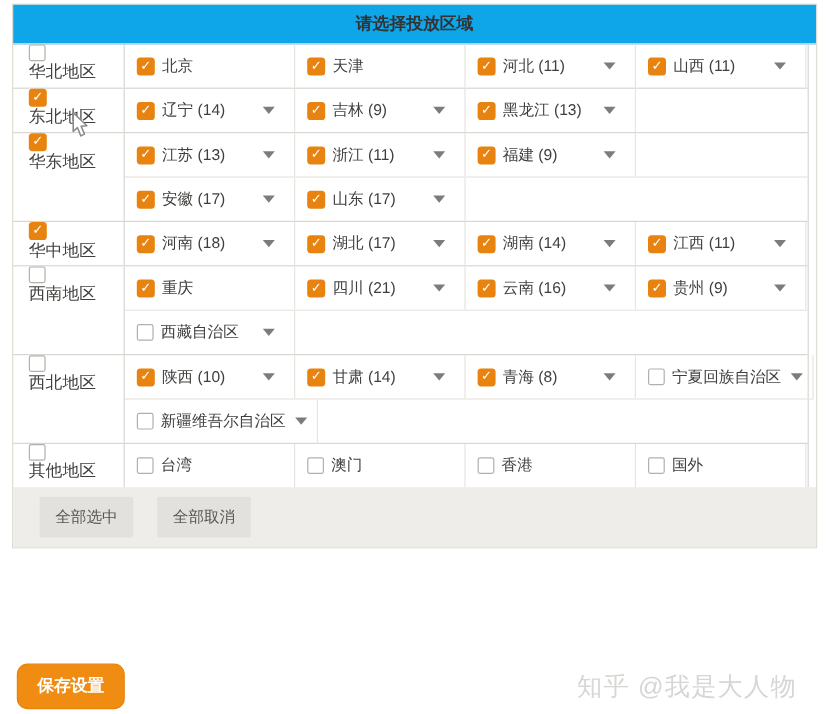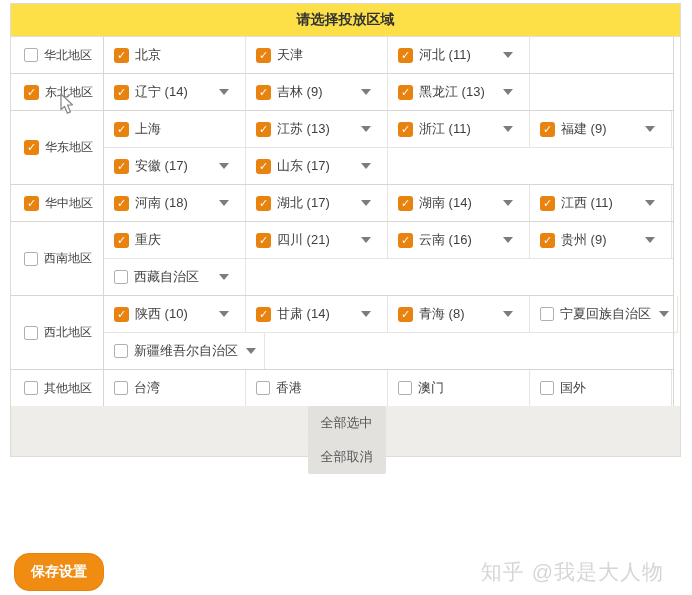--- a/index.html
+++ b/index.html
@@ -7,31 +7,31 @@
     width:692px;height:595px;position:relative;overflow:hidden;
     background:#ffffff;
     font-family:"Liberation Sans","DejaVu Sans",sans-serif;
     color:#403f3d;
   }
   .panel{
     position:absolute;left:10px;top:3px;width:669px;
     background:#ffffff;border:1px solid #dfdcd6;
   }
   .panel-header{
-    height:32px;background:#fde047;border-bottom:1px solid #e2dfd9;
+    height:32px;background:#0ea5e9;border-bottom:1px solid #e2dfd9;
     display:flex;align-items:center;justify-content:center;
   }
   .panel-title{font-size:14px;font-weight:bold;color:#333;}
   .table{width:663px;border-right:1px solid #d9d6d1;box-sizing:border-box;}
   .group{display:flex;border-bottom:1px solid #d9d6d1;}
   .group:last-child{border-bottom:none;}
   .region-cell{
     width:93px;min-width:93px;box-sizing:border-box;
     border-right:1px solid #d9d6d1;
-    display:flex;align-items:center;padding-left:13px;font-size:12px;
+    display:flex;align-items:flex-start;padding-left:13px;font-size:14px;flex-direction:column;
   }
   .rows{flex:1;display:flex;flex-direction:column;}
   .subrow{display:flex;height:36px;align-items:stretch;}
   .subrow + .subrow{border-top:1px solid #e8e5e0;}
   .cell{
     width:142px;min-width:142px;box-sizing:border-box;
     border-right:1px solid #e8e5e0;
     display:flex;align-items:center;
     padding:0 8px 0 10px;position:relative;font-size:13px;
     cursor:pointer;
@@ -48,32 +48,32 @@
   .cb.unchecked{background:#fff;border:1px solid #b3b0ab;width:14px;height:14px;border-radius:2px;}
   .arrow{
     width:0;height:0;flex:none;
     border-left:5px solid transparent;border-right:5px solid transparent;
     border-top:6px solid #7c7c7c;cursor:pointer;
   }
   .cell .arrow{position:absolute;right:16px;top:50%;margin-top:-3px;}
   .cell.wide .arrow{position:static;margin:0 0 0 8px;}
   .footer{
     height:50px;background:#efede9;
-    display:flex;align-items:center;padding-left:22px;flex-direction:column;
+    display:flex;align-items:center;padding-left:22px;
   }
   .btn-gray{
     background:#e3e1dd;border:none;color:#565656;
     font-size:13px;font-family:inherit;
     padding:8px 13px;border-radius:2px;margin-right:20px;cursor:pointer;
   }
   .save-btn{
     position:absolute;left:14px;top:553px;
     background:#f08c12;border:1px solid #e8820a;color:#fff;
     font-size:14px;font-weight:bold;font-family:inherit;
-    padding:9px 16px;border-radius:15px;cursor:pointer;
+    padding:9px 16px;border-radius:9px;cursor:pointer;
   }
   .watermark{
     position:absolute;right:28px;top:558px;
     font-size:21px;color:#d7d6d4;letter-spacing:1px;margin-left:16px;
   }
   .cursor{position:absolute;left:58px;top:93px;z-index:10;pointer-events:none;}
 </style>
 </head>
 <body>
 
@@ -95,20 +95,25 @@
             </div>
             <div class="cell">
               <span class="cb checked"></span>
               <span class="lbl">天津</span>
             </div>
             <div class="cell">
               <span class="cb checked"></span>
               <span class="lbl">河北 (11)</span>
               <span class="arrow"></span>
             </div>
+            <div class="cell">
+              <span class="cb checked"></span>
+              <span class="lbl">山西 (11)</span>
+              <span class="arrow"></span>
+            </div>
           </div>
         </div>
       </div>
       <div class="group">
         <div class="region-cell">
           <span class="cb checked"></span>
           <span class="lbl">东北地区</span>
         </div>
         <div class="rows">
           <div class="subrow">
@@ -132,24 +137,20 @@
       </div>
       <div class="group">
         <div class="region-cell">
           <span class="cb checked"></span>
           <span class="lbl">华东地区</span>
         </div>
         <div class="rows">
           <div class="subrow">
             <div class="cell">
               <span class="cb checked"></span>
-              <span class="lbl">上海</span>
-            </div>
-            <div class="cell">
-              <span class="cb checked"></span>
               <span class="lbl">江苏 (13)</span>
               <span class="arrow"></span>
             </div>
             <div class="cell">
               <span class="cb checked"></span>
               <span class="lbl">浙江 (11)</span>
               <span class="arrow"></span>
             </div>
             <div class="cell">
               <span class="cb checked"></span>
@@ -280,25 +281,25 @@
           <span class="lbl">其他地区</span>
         </div>
         <div class="rows">
           <div class="subrow">
             <div class="cell">
               <span class="cb unchecked"></span>
               <span class="lbl">台湾</span>
             </div>
             <div class="cell">
               <span class="cb unchecked"></span>
+              <span class="lbl">澳门</span>
+            </div>
+            <div class="cell">
+              <span class="cb unchecked"></span>
               <span class="lbl">香港</span>
-            </div>
-            <div class="cell">
-              <span class="cb unchecked"></span>
-              <span class="lbl">澳门</span>
             </div>
             <div class="cell">
               <span class="cb unchecked"></span>
               <span class="lbl">国外</span>
             </div>
           </div>
         </div>
       </div>
     </div>
   <div class="footer">

